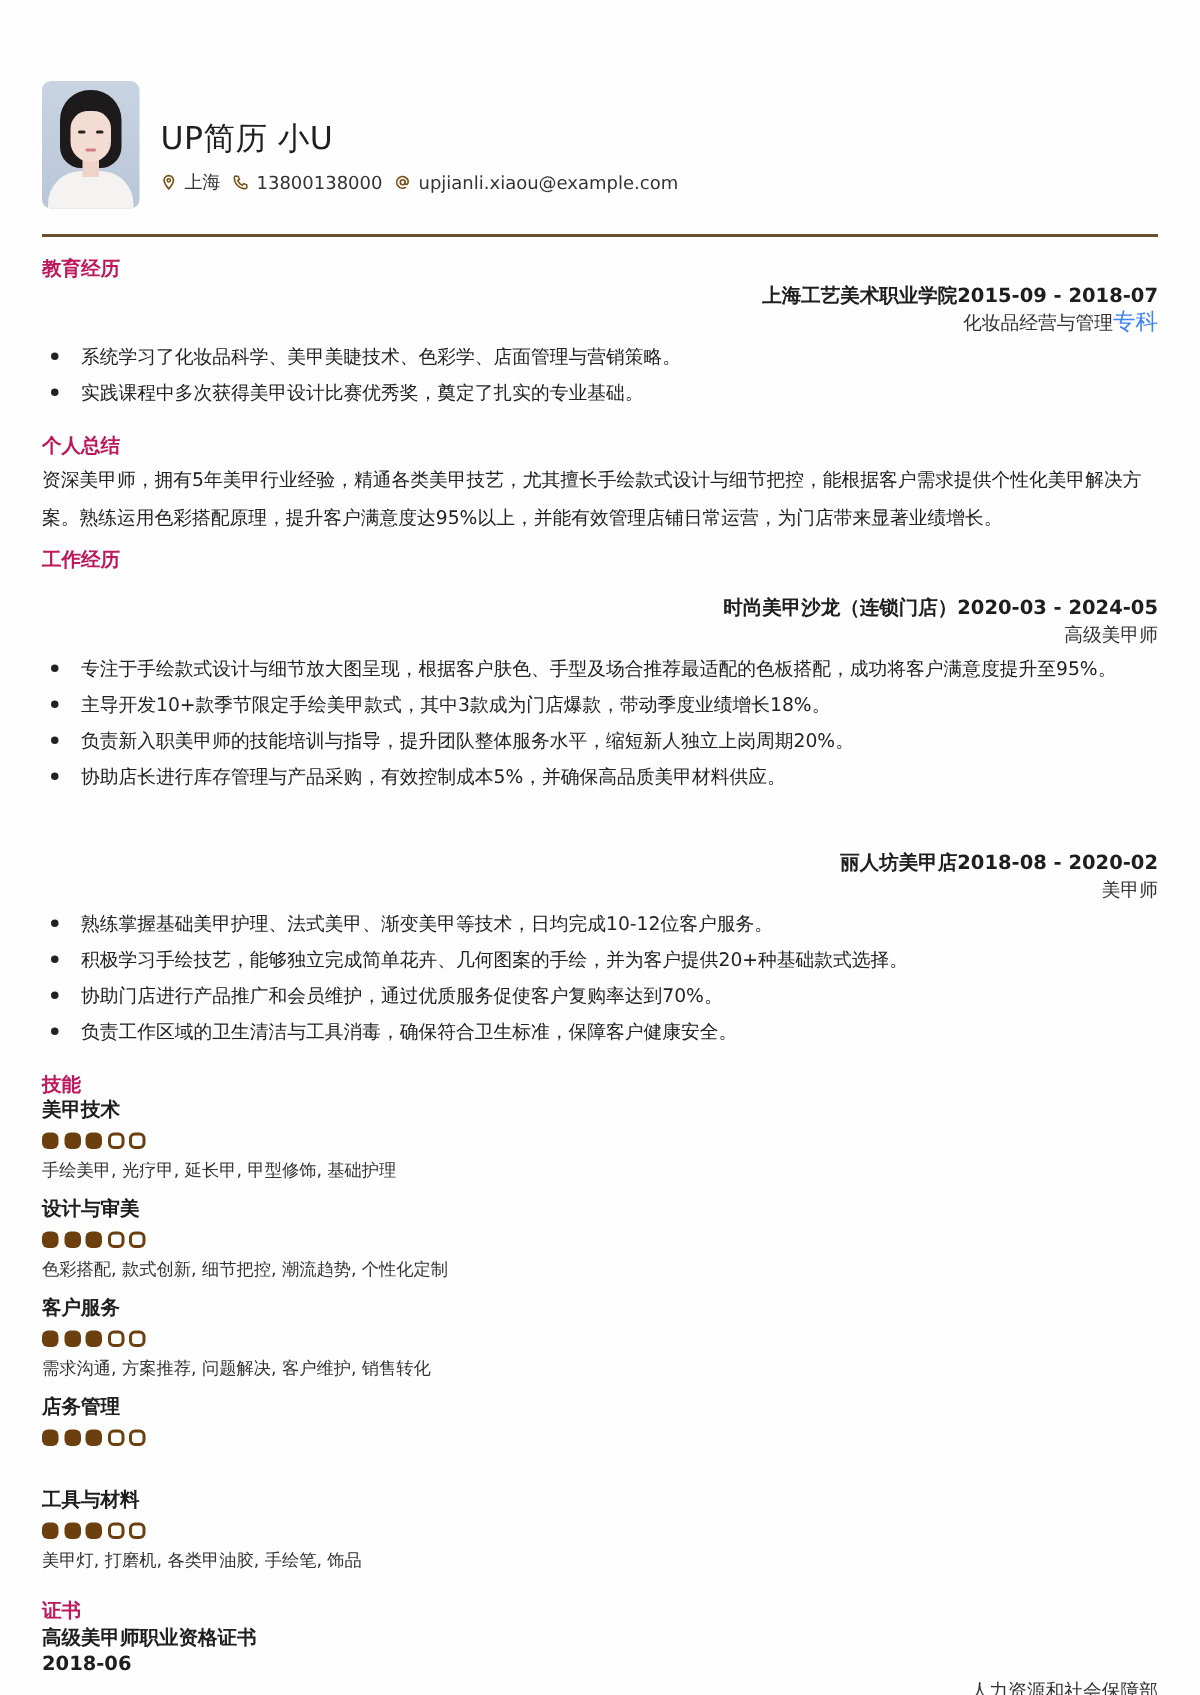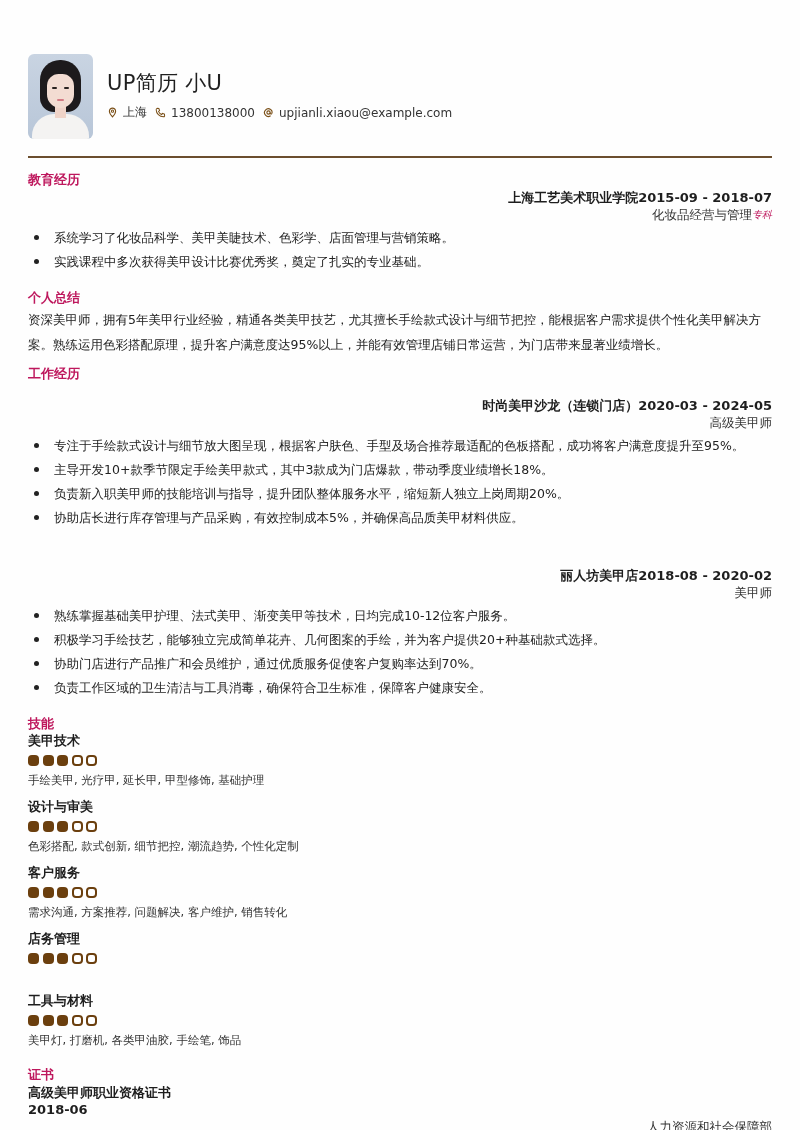--- a/index.html
+++ b/index.html
@@ -2,21 +2,21 @@
 <html><head>
   <meta charset="utf-8">
   <style>
     * { margin: 0; padding: 0; box-sizing: border-box; }
     html, body { width: 800px; height: 1130px; overflow: hidden; background: #fdfdfd; }
     body { font-family: "DejaVu Sans", "Liberation Sans", sans-serif; color: #222; font-size: 12.5px; position: relative; }
 
     .page { position: absolute; left: 0; top: 0; width: 800px; height: 1130px; background: #fefefe; }
 
     
-    .header { position: absolute; left: 28px; top: 54px; display: flex; align-items: flex-start; }
+    .header { position: absolute; left: 28px; top: 54px; display: flex; align-items: center; }
     .photo { width: 65px; height: 85px; border-radius: 6px; overflow: hidden; background: linear-gradient(180deg, #c9d4e2 0%, #b8c6d8 100%); position: relative; }
     .photo .hair { position: absolute; left: 12px; top: 6px; width: 41px; height: 52px; border-radius: 20px 20px 14px 14px; background: #1d1a1c; }
     .photo .face { position: absolute; left: 19px; top: 20px; width: 27px; height: 34px; border-radius: 13px 13px 15px 15px; background: #f3dcd2; }
     .photo .neck { position: absolute; left: 27px; top: 50px; width: 11px; height: 14px; background: #efd3c8; }
     .photo .shirt { position: absolute; left: 4px; top: 60px; width: 57px; height: 30px; border-radius: 22px 22px 0 0; background: #f4f3f2; }
     .photo .eye1, .photo .eye2 { position: absolute; top: 33px; width: 5px; height: 2px; background: #2a2220; border-radius: 2px; }
     .photo .eye1 { left: 24px; } .photo .eye2 { left: 36px; }
     .photo .lip { position: absolute; left: 29px; top: 45px; width: 7px; height: 2px; background: #d47b84; border-radius: 2px; }
 
     .head-info { margin-left: 14px; padding-top: 16px; }
@@ -27,21 +27,21 @@
     .contact .ic svg { width: 11px; height: 11px; }
 
     .divider { position: absolute; left: 28px; top: 156px; width: 744px; height: 1.5px; background: #6b4e2e; }
 
     .section-title { font-size: 13px; font-weight: 700; color: #be185d; line-height: 17px; }
     .block { position: absolute; left: 28px; width: 744px; }
     .row { display: flex; justify-content: flex-end; line-height: 17px; }
     .entity { font-size: 13px; font-weight: 700; color: #1e1e1e; }
     .date { font-size: 13px; font-weight: 700; color: #1e1e1e; }
     .sub { font-size: 12.5px; color: #333; }
-    .sub-right { font-size: 10px; color: #be185d; font-style: italic; }
+    .sub-right { font-size: 15px; color: #3b82f6; }
 
     ul.bullets { list-style: none; margin-top: 6px; }
     ul.bullets li { position: relative; padding-left: 26px; font-size: 12.5px; color: #222; line-height: 17px; margin-bottom: 7px; }
     ul.bullets li::before { content: ""; position: absolute; left: 6px; top: 6px; width: 5px; height: 5px; background: #222; border-radius: 50%; }
 
     .para { font-size: 12.5px; color: #222; line-height: 25px; }
 
     .skill { margin-top: 3px; }
     .skill-name { font-size: 13px; font-weight: 700; color: #1e1e1e; line-height: 18px; }
     .dots { display: flex; margin-top: 5px; height: 11px; }

